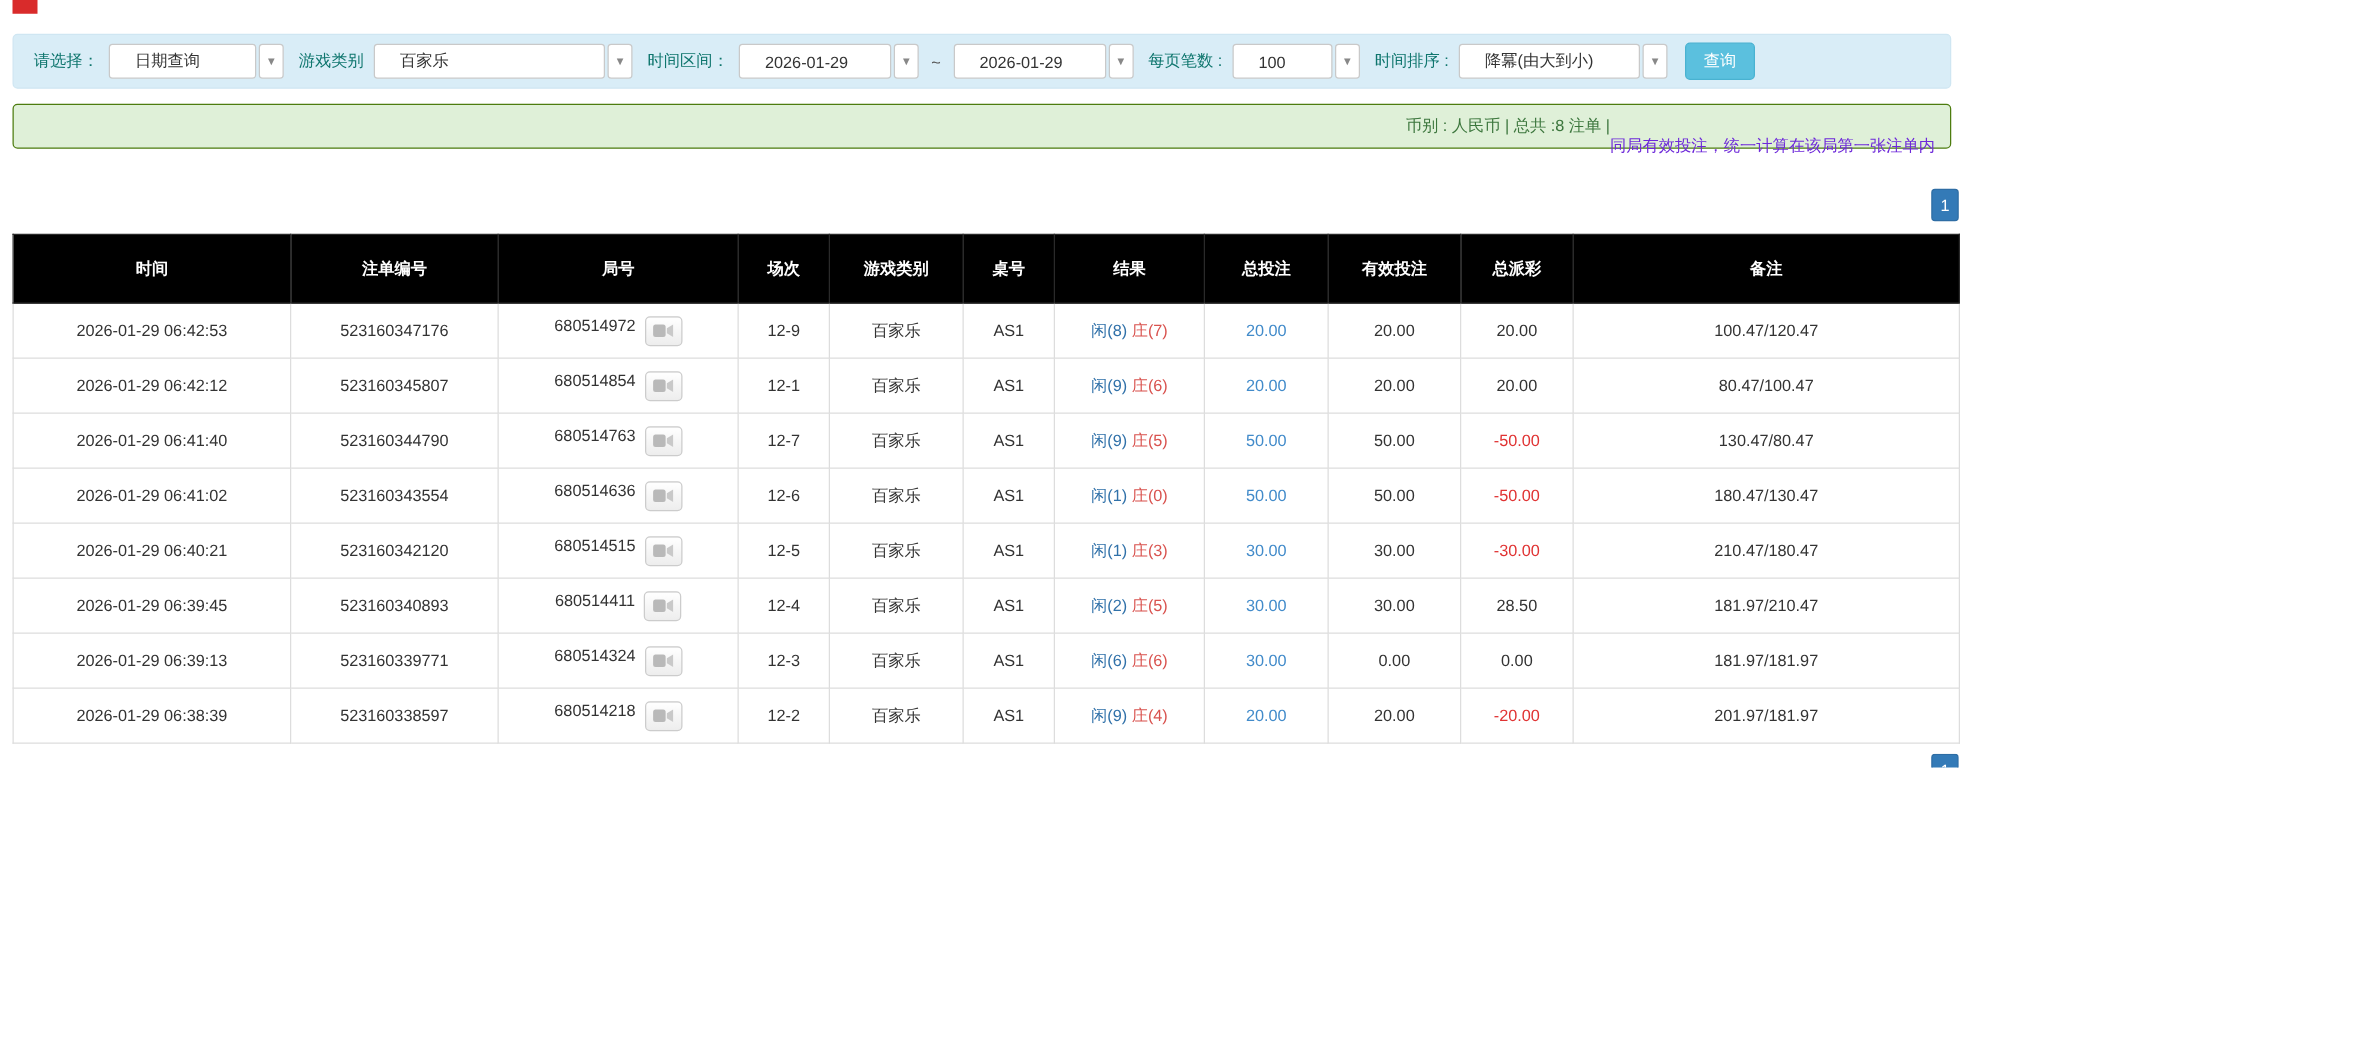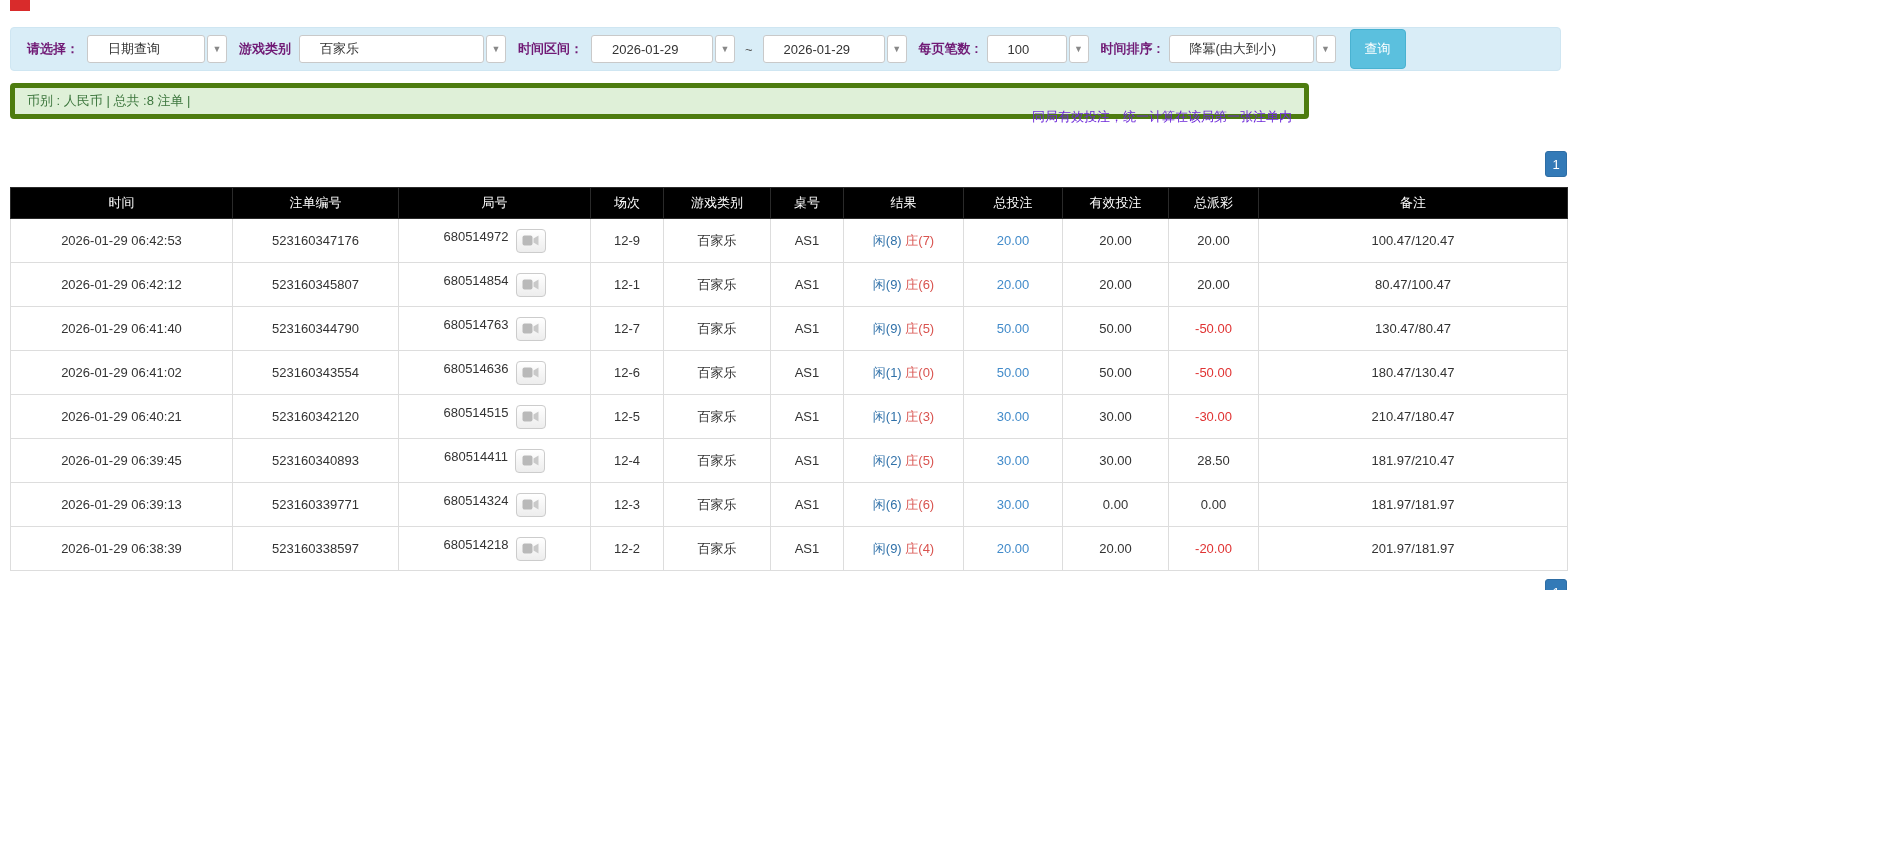--- a/index.html
+++ b/index.html
@@ -11,63 +11,63 @@
   .page{padding:0 10px;}
   .top-marker{width:20px;height:11px;background:#d92b2b;}
   .page-title{font-size:20px;font-weight:normal;color:#404040;margin:22px 0 0 2px;}
 
   
   .filter-bar{
     margin-top:16px;width:1551px;height:44px;
     background:#d9edf7;border:1px solid #cfe6f2;border-radius:4px;
     display:flex;align-items:center;padding:0 12px;gap:8px;box-sizing:border-box;
   }
-  .f-label{color:#701a75;font-weight:bold;white-space:nowrap;margin-left:4px;}
+  .f-label{color:#0f766e;font-weight:normal;white-space:nowrap;margin-left:4px;}
   .combo{display:inline-flex;align-items:center;gap:2px;}
   .combo-input{
     height:28px;border:1px solid #c9c9c9;border-radius:3px;padding:0 20px;
     font-size:13px;color:#333;background:#fff;box-sizing:border-box;
     font-family:"Liberation Sans","DejaVu Sans",sans-serif;
   }
   .combo-arrow{
     width:20px;height:28px;border:1px solid #c9c9c9;border-radius:3px;background:#fff;
     display:inline-flex;align-items:center;justify-content:center;
     color:#888;font-size:9px;cursor:pointer;box-sizing:border-box;
   }
   .w118{width:118px}.w185{width:185px}.w122{width:122px}.w80{width:80px}.w145{width:145px}
   .tilde{color:#555;margin:0 2px;}
   .search-btn{
     background:#5bc0de;border:1px solid #49b2d1;color:#fff;border-radius:4px;
-    height:40px;padding:0 14px;font-size:13px;cursor:pointer;margin-left:6px;
+    height:30px;padding:0 14px;font-size:13px;cursor:pointer;margin-left:6px;
     font-family:"Liberation Sans","DejaVu Sans",sans-serif;
   }
 
   
   .info-bar{
-    margin-top:12px;width:1299px;height:36px;box-sizing:border-box;
-    background:#dff0d8;border:5px solid #4d7c0f;border-radius:4px;
-    display:flex;align-items:center;justify-content:space-between;padding:0 12px;
+    margin-top:12px;width:1551px;height:36px;box-sizing:border-box;
+    background:#dff0d8;border:1px solid #4d7c0f;border-radius:4px;
+    display:flex;align-items:center;justify-content:flex-end;padding:0 12px;
     color:#3c763d;
   }
   .info-notice{color:#6d28d9;margin-top:32px;}
 
   
   .pagination-top{margin-top:32px;width:1557px;display:flex;justify-content:flex-end;}
   .page-btn{
     min-width:22px;height:26px;background:#337ab7;border:1px solid #2e6da4;color:#fff;
     border-radius:3px;font-size:13px;display:flex;align-items:center;justify-content:center;
     cursor:pointer;padding:0 6px;box-sizing:border-box;
   }
   .pagination-bottom-clip{width:1557px;height:11px;overflow:hidden;display:flex;justify-content:flex-end;margin-top:8px;}
 
   
   table.records{margin-top:10px;width:1557px;border-collapse:collapse;table-layout:fixed;}
   table.records th{
-    background:#000;color:#fff;font-weight:normal;border:1px solid #2a2a2a;
-    height:30px;font-size:13px;text-align:center;padding:0 2px;
+    background:#000;color:#fff;font-weight:bold;border:1px solid #2a2a2a;
+    height:30px;font-size:13px;text-align:center;padding:12px 2px;
   }
   table.records td{
     border:1px solid #ddd;text-align:center;height:43px;font-size:13px;
     padding:0 3px;background:#fff;color:#333;
   }
   .player{color:#3071a9;}
   .banker{color:#d9534f;}
   .bet-link{color:#428bca;text-decoration:none;cursor:pointer;}
   .neg{color:#e03333;}
   .round-wrap{display:inline-flex;gap:7px;}

